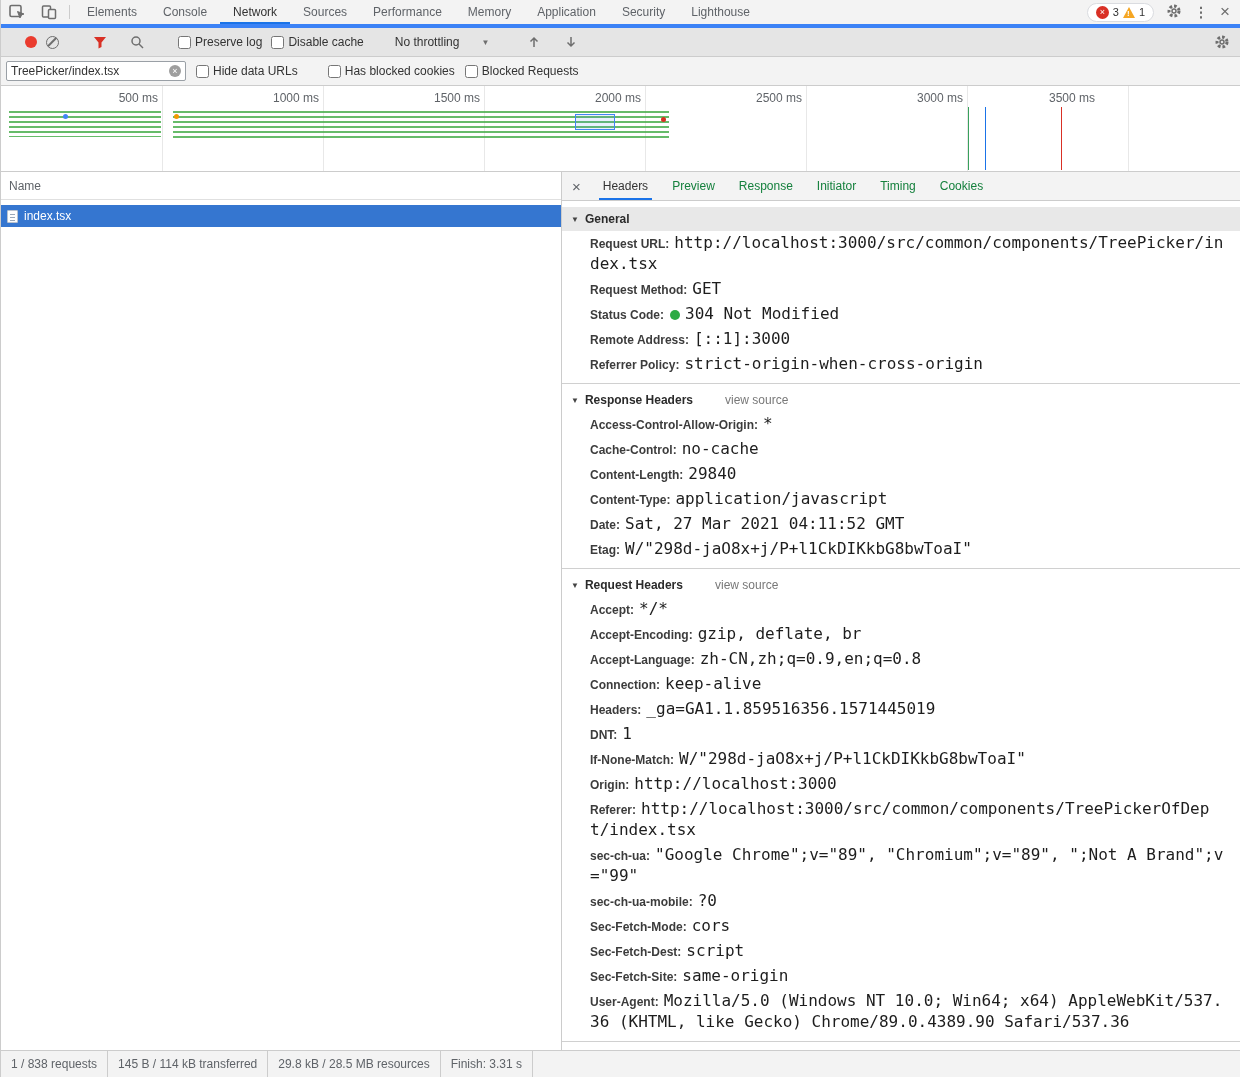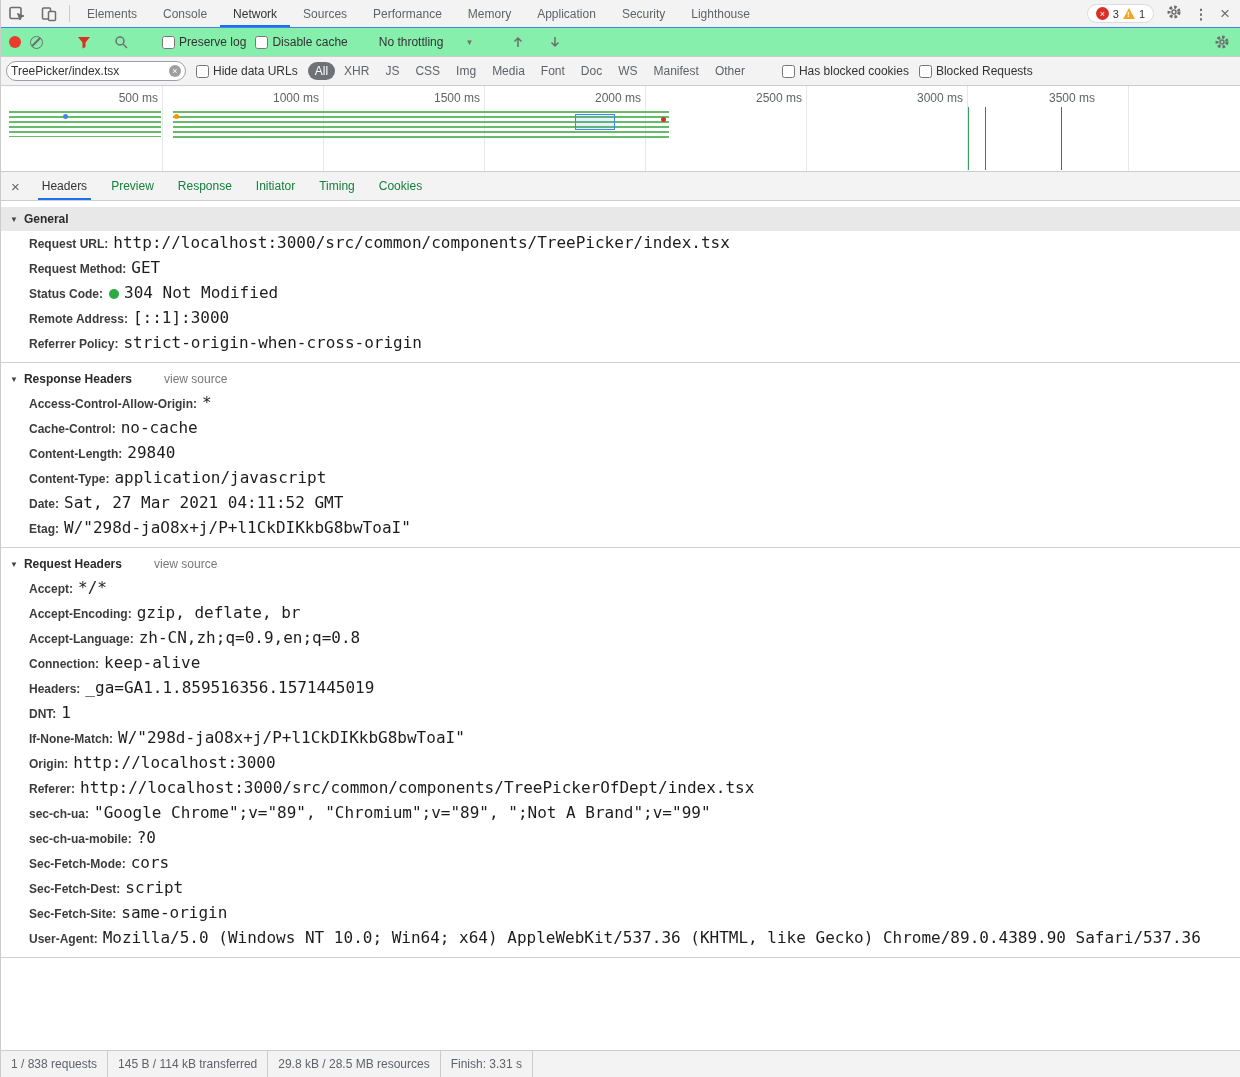--- a/index.html
+++ b/index.html
@@ -1,50 +1,50 @@
 <!DOCTYPE html>
 <html><head>
 <meta charset="utf-8">
 <style>
   * { box-sizing: border-box; margin: 0; padding: 0; }
   html,body { background:#fff; }
   body { font-family:"Liberation Sans", sans-serif; font-size:12px; color:#333; }
   .devtools { width:1240px; height:1077px; background:#fff; display:flex; flex-direction:column; overflow:hidden; border-left:1px solid #ccc; }
 
   
-  .tabbar { height:28px; flex:0 0 28px; background:#f3f3f3; border-bottom:1px solid #3b82f6; display:flex; align-items:stretch; }
+  .tabbar { height:28px; flex:0 0 28px; background:#f3f3f3; border-bottom:4px solid #3b82f6; display:flex; align-items:stretch; }
   .icon-btn { display:flex; align-items:center; justify-content:center; padding:0 7px; cursor:pointer; }
   .vsep { width:1px; background:#ccc; margin:5px 4px; }
   .tab { display:flex; align-items:center; padding:0 13px; color:#5f6368; position:relative; cursor:pointer; }
   .tab.selected { color:#333; }
   .tab.selected::after { content:""; position:absolute; left:0; right:0; bottom:0; height:2px; background:#1a73e8; }
   .tabbar-right { margin-left:auto; display:flex; align-items:center; gap:12px; padding-right:10px; }
   .badge-pill { display:flex; align-items:center; gap:4px; background:#fff; border:1px solid #dadce0; border-radius:10px; padding:1px 8px; height:19px; }
   .err-circle { width:13px; height:13px; border-radius:50%; background:#d93025; color:#fff; font-size:9px; display:flex; align-items:center; justify-content:center; }
   .warn-tri { width:0; height:0; border-left:6px solid transparent; border-right:6px solid transparent; border-bottom:11px solid #f5a623; position:relative; }
   .warn-tri::after { content:"!"; position:absolute; left:-2px; top:2px; color:#fff; font-size:8px; font-weight:bold; }
   .count { color:#333; font-size:11px; }
   .glyph { color:#6e6e6e; cursor:pointer; }
   .kebab { font-size:14px; font-weight:bold; }
   .close-main { font-size:17px; }
 
   
-  .toolbar { height:29px; flex:0 0 29px; background:#86efac; border-bottom:1px solid #ccc; display:flex; align-items:center; gap:9px; padding:0 8px; position:relative; }
+  .toolbar { height:29px; flex:0 0 29px; background:#e5e5e5; border-bottom:1px solid #ccc; display:flex; align-items:center; gap:9px; padding:0 24px; position:relative; }
   .record-dot { width:12px; height:12px; border-radius:50%; background:#ea3b2e; cursor:pointer; }
   .clear-icon { width:13px; height:13px; border:1.5px solid #6e6e6e; border-radius:50%; position:relative; cursor:pointer; }
   .clear-icon::after { content:""; position:absolute; left:-1px; top:4.5px; width:12px; height:1.5px; background:#6e6e6e; transform:rotate(-45deg); }
   .chk { display:flex; align-items:center; gap:4px; color:#333; cursor:pointer; }
   .chk input { width:13px; height:13px; }
   .throttle { display:flex; align-items:center; gap:22px; color:#333; cursor:pointer; padding:0 4px; }
   .dd-arrow { font-size:8px; color:#6e6e6e; }
   .toolbar-right-gear { position:absolute; right:10px; top:6px; }
 
   
   .filterbar { height:29px; flex:0 0 29px; background:#f3f3f3; border-bottom:1px solid #ccc; display:flex; align-items:center; gap:10px; padding:0 5px; }
-  .filter-box { width:180px; height:20px; background:#fff; border:1px solid #9aa0a6; border-radius:10px; display:flex; align-items:center; padding:0 4px; gap:3px; }
+  .filter-box { width:180px; height:20px; background:#fff; border:1px solid #9aa0a6; border-radius:2px; display:flex; align-items:center; padding:0 4px; gap:3px; }
   .filter-box input { border:none; outline:none; flex:1; font-size:12px; font-family:"Liberation Sans",sans-serif; color:#333; min-width:0; background:transparent; }
   .input-clear { width:12px; height:12px; border-radius:50%; background:#9e9e9e; color:#fff; font-size:9px; line-height:12px; text-align:center; cursor:pointer; flex:0 0 12px; }
   .pills { display:flex; align-items:center; gap:2px; }
   .pill { padding:2px 7px; border-radius:10px; color:#5f6368; cursor:pointer; }
   .pill.selected { background:#6e7176; color:#fff; }
 
   
   .overview { height:86px; flex:0 0 86px; position:relative; background:#fff; border-bottom:1px solid #ccc; overflow:hidden; }
   .gridline { position:absolute; top:0; bottom:0; width:1px; background:#e8e8e8; }
   .time-label { position:absolute; top:5px; width:80px; text-align:right; color:#5f6368; }
@@ -191,33 +191,20 @@
 
   <div class="filterbar">
     <span class="filter-box">
       <input value="TreePicker/index.tsx" style="">
       <span class="input-clear">×</span>
     </span>
     <label class="chk">
       <input type="checkbox" style="">
       <span>Hide data URLs</span>
     </label>
-    <span class="pills">
-      <span class="pill selected">All</span>
-      <span class="pill">XHR</span>
-      <span class="pill">JS</span>
-      <span class="pill">CSS</span>
-      <span class="pill">Img</span>
-      <span class="pill">Media</span>
-      <span class="pill">Font</span>
-      <span class="pill">Doc</span>
-      <span class="pill">WS</span>
-      <span class="pill">Manifest</span>
-      <span class="pill">Other</span>
-    </span>
     <label class="chk" style="margin-left:20px;">
       <input type="checkbox" style="">
       <span>Has blocked cookies</span>
     </label>
     <label class="chk">
       <input type="checkbox" style="">
       <span>Blocked Requests</span>
     </label>
   </div>
 
@@ -242,20 +229,31 @@
     <div class="mini-dot orange"></div>
     <div class="mini-dot red"></div>
     <div class="sel-box"></div>
     <div class="marker green"></div>
     <div class="marker blue"></div>
     <div class="marker red"></div>
   </div>
 
   <div class="main">
 
+    <div class="left">
+      <div class="left-header">
+        <span>Name</span>
+      </div>
+      <div class="name-list">
+        <div class="req-row selected">
+          <span class="file-icon"></span>
+          <span>index.tsx</span>
+        </div>
+      </div>
+    </div>
 
     <div class="right">
       <div class="detail-tabs">
         <span class="close-x">×</span>
         <span class="dtab selected">Headers</span>
         <span class="dtab">Preview</span>
         <span class="dtab">Response</span>
         <span class="dtab">Initiator</span>
         <span class="dtab">Timing</span>
         <span class="dtab">Cookies</span>

